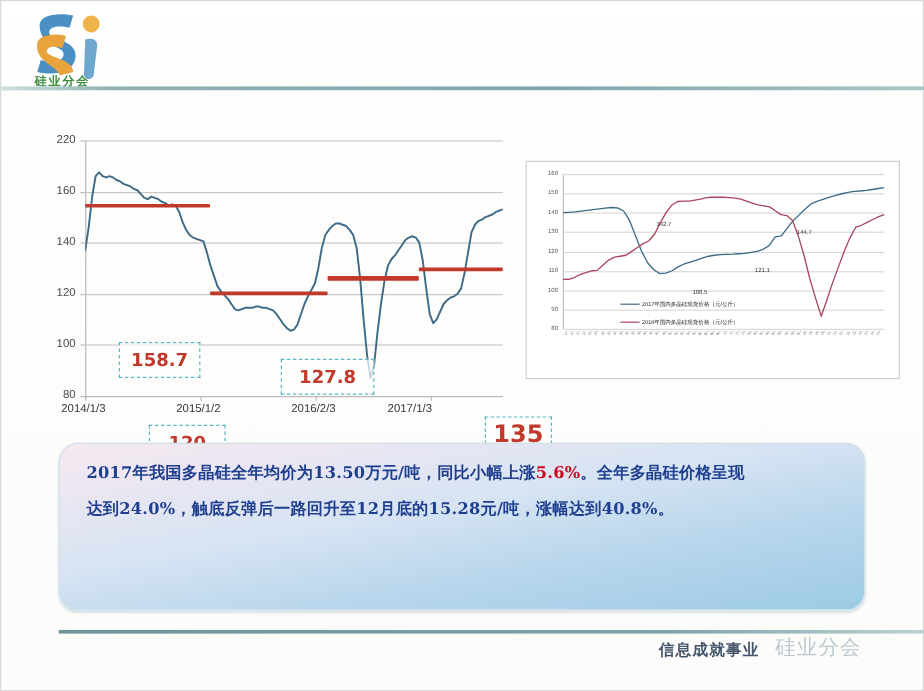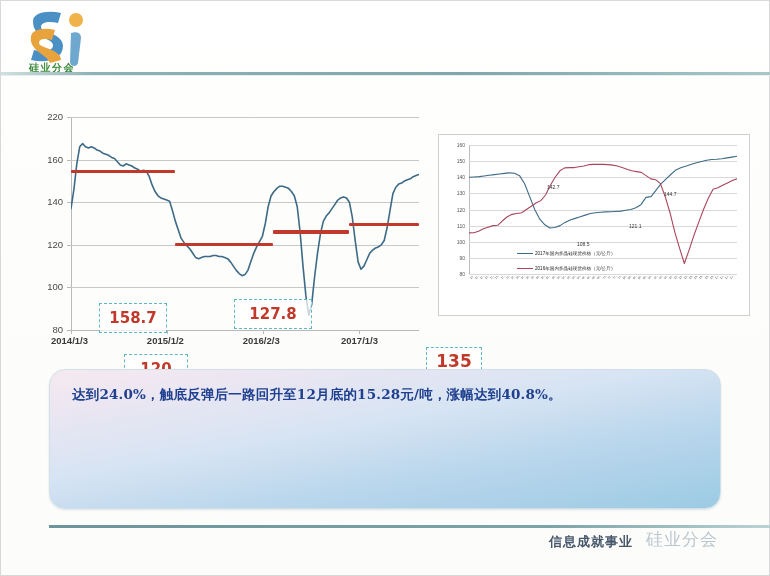--- a/index.html
+++ b/index.html
@@ -37,21 +37,21 @@
   
   #chart-main{position:absolute;left:18px;top:108px;width:412px;height:240px;}
   .gridline{position:absolute;left:0;width:348px;height:1px;background:#c8c8c8;}
   .gridline.base{background:#b9b9b9;}
   .yaxis-line{position:absolute;left:52px;top:8px;width:1px;height:213px;background:#b9b9b9;}
   .ylabel{
     position:absolute;right:418px;width:34px;text-align:right;
     font-size:9.5px;color:#4a4a4a;
   }
   .ytick{position:absolute;left:48px;width:4px;height:1px;background:#b9b9b9;}
-  .xlabel{position:absolute;font-size:9.5px;font-weight:bold;color:#3a3a3a;top:226px;}
+  .xlabel{position:absolute;font-size:9.5px;font-weight:normal;color:#3a3a3a;top:226px;}
   .xtick{position:absolute;width:1px;height:4px;background:#b9b9b9;top:221px;}
   #series-main{position:absolute;left:52px;top:8px;}
   .redline{position:absolute;height:3.2px;background:#c0392b;border-radius:1px;}
   .anno{
     position:absolute;border:1.6px dashed #5fb6c4;background:rgba(255,255,255,0.72);
     color:#c0392b;font-weight:bold;text-align:center;
     display:flex;align-items:center;justify-content:center;
     font-family:"DejaVu Sans","Liberation Sans",sans-serif;
   }
 
@@ -153,37 +153,37 @@
         <div class="ylabel" style="top: 44.6px; left: 10px; right: auto; width: 34px;">160</div>
         <div class="ylabel" style="top: 2px; left: 10px; right: auto; width: 34px;">220</div>
       </div>
     <div id="main-xticklabels">
         <div class="xlabel" style="left: 32px;">2014/1/3</div>
         <div class="xtick" style="left: 52px;"></div>
         <div class="xlabel" style="left: 127.874px;">2015/1/2</div>
         <div class="xtick" style="left: 147.874px;"></div>
         <div class="xlabel" style="left: 223.748px;">2016/2/3</div>
         <div class="xtick" style="left: 243.748px;"></div>
-        <div class="xlabel" style="left: 322px; text-align: right;">2017/1/3</div>
+        <div class="xlabel" style="left: 304px; text-align: right;">2017/1/3</div>
         <div class="xtick" style="left: 339.622px;"></div>
       </div>
     <svg id="series-main" width="348" height="213">
       <polyline id="main-line" fill="none" stroke="#3d6a86" stroke-width="1.6" stroke-linejoin="round" stroke-linecap="round" points="0.00,91.59 2.90,72.42 5.80,46.86 8.70,29.82 11.60,26.63 14.50,29.82 17.40,30.88 20.30,29.82 23.20,30.88 26.10,33.02 29.00,34.08 31.90,36.21 34.80,37.28 37.70,38.34 40.60,40.47 43.50,41.53 46.40,44.73 49.30,47.92 52.20,48.99 55.10,46.86 58.00,47.92 60.90,48.99 63.80,51.12 66.70,52.19 69.60,54.31 72.50,53.25 75.40,54.31 78.30,59.64 81.20,68.16 84.10,74.55 87.00,78.81 89.90,80.94 92.80,82.00 95.70,83.07 98.60,84.13 101.50,93.72 104.40,104.37 107.30,112.89 110.20,121.41 113.10,125.67 116.00,128.87 118.90,132.06 121.80,136.32 124.70,140.58 127.60,141.64 130.50,140.58 133.40,139.51 136.30,139.51 139.20,139.51 142.10,138.45 145.00,138.45 147.90,139.51 150.80,139.51 153.70,140.58 156.60,141.64 159.50,144.84 162.40,149.10 165.30,153.36 168.20,156.56 171.10,158.69 174.00,157.62 176.90,153.36 179.80,144.84 182.70,136.32 185.60,129.93 188.50,124.61 191.40,119.28 194.30,106.50 197.20,89.46 200.10,78.81 203.00,74.55 205.90,71.35 208.80,69.22 211.70,69.22 214.60,70.29 217.50,71.35 220.40,74.55 223.30,78.81 226.20,89.46 229.10,115.02 232.00,149.10 234.90,178.92 237.80,198.09 240.70,187.44 243.60,159.75 246.50,136.32 249.40,117.15 252.30,104.37 255.20,99.04 258.10,95.85 261.00,91.59 263.90,87.33 266.80,83.07 269.70,80.94 272.60,79.88 275.50,80.94 278.40,85.20 281.30,100.11 284.20,123.54 287.10,144.84 290.00,152.30 292.90,149.10 295.80,142.71 298.70,136.32 301.60,133.13 304.50,131.00 307.40,129.93 310.30,127.80 313.20,123.54 316.10,110.76 319.00,93.72 321.90,76.68 324.80,70.29 327.70,67.09 330.60,66.03 333.50,63.90 336.40,62.84 339.30,61.77 342.20,59.64 345.10,58.58 348.00,57.51"></polyline>
     </svg>
     <div id="main-overlays">
         <div class="redline" style="left: 52px; width: 104.4px; top: 60.715px; background: rgb(192, 57, 43);"></div>
         <div class="redline" style="left: 156.4px; width: 97.44px; top: 134.2px; background: rgb(192, 57, 43);"></div>
         <div class="redline" style="left: 253.84px; width: 76.56px; top: 121.42px; background: rgb(192, 57, 43);"></div>
         <div class="redline" style="left: 330.4px; width: 69.6px; top: 113.965px; background: rgb(192, 57, 43);"></div>
       </div>
     <div id="main-annos">
-        <div class="anno" style="left: 80px; top: 194px; width: 66px; height: 28px; font-size: 15px;">158.7</div>
+        <div class="anno" style="left: 80px; top: 176px; width: 66px; height: 28px; font-size: 15px;">158.7</div>
         <div class="anno" style="left: 105px; top: 245px; width: 62px; height: 28px; font-size: 15px;">120</div>
         <div class="anno" style="left: 215px; top: 190px; width: 76px; height: 28px; font-size: 15px;">127.8</div>
-        <div class="anno" style="left: 407px; top: 238px; width: 54px; height: 26px; font-size: 17px;">135</div>
+        <div class="anno" style="left: 385px; top: 238px; width: 54px; height: 26px; font-size: 20px;">135</div>
       </div>
   </div>
 
   <div id="chart-small">
     <div class="syaxis"></div>
     <div id="small-grid">
         <div class="sgrid" style="top: 139px; left: 30px;"></div>
         <div class="sgrid" style="top: 122.875px; left: 30px;"></div>
         <div class="sgrid" style="top: 106.75px; left: 30px;"></div>
         <div class="sgrid" style="top: 90.625px; left: 30px;"></div>
@@ -270,20 +270,21 @@
         <div class="sxt" style="left: 234.51px; top: 2px;">11/22</div>
         <div class="sxt" style="left: 239.608px; top: 2px;">11/29</div>
         <div class="sxt" style="left: 244.706px; top: 2px;">12/6</div>
         <div class="sxt" style="left: 249.804px; top: 2px;">12/13</div>
         <div class="sxt" style="left: 254.902px; top: 2px;">12/20</div>
         <div class="sxt" style="left: 260px; top: 2px;">12/27</div>
       </div>
   </div>
 
   <div id="textbox">
+    <p><span>2017年我国多晶硅全年均价为13.50万元/吨，同比小幅上涨</span><span class="hl">5.6%</span><span>。全年多晶硅价格呈现</span></p>
     <p>达到24.0%，触底反弹后一路回升至12月底的15.28元/吨，涨幅达到40.8%。</p>
   </div>
 
   <div id="footer-rule"></div>
   <div id="footer-slogan">信息成就事业</div>
   <div id="footer-watermark">硅业分会</div>
 
 </div>
 
 </body></html>

